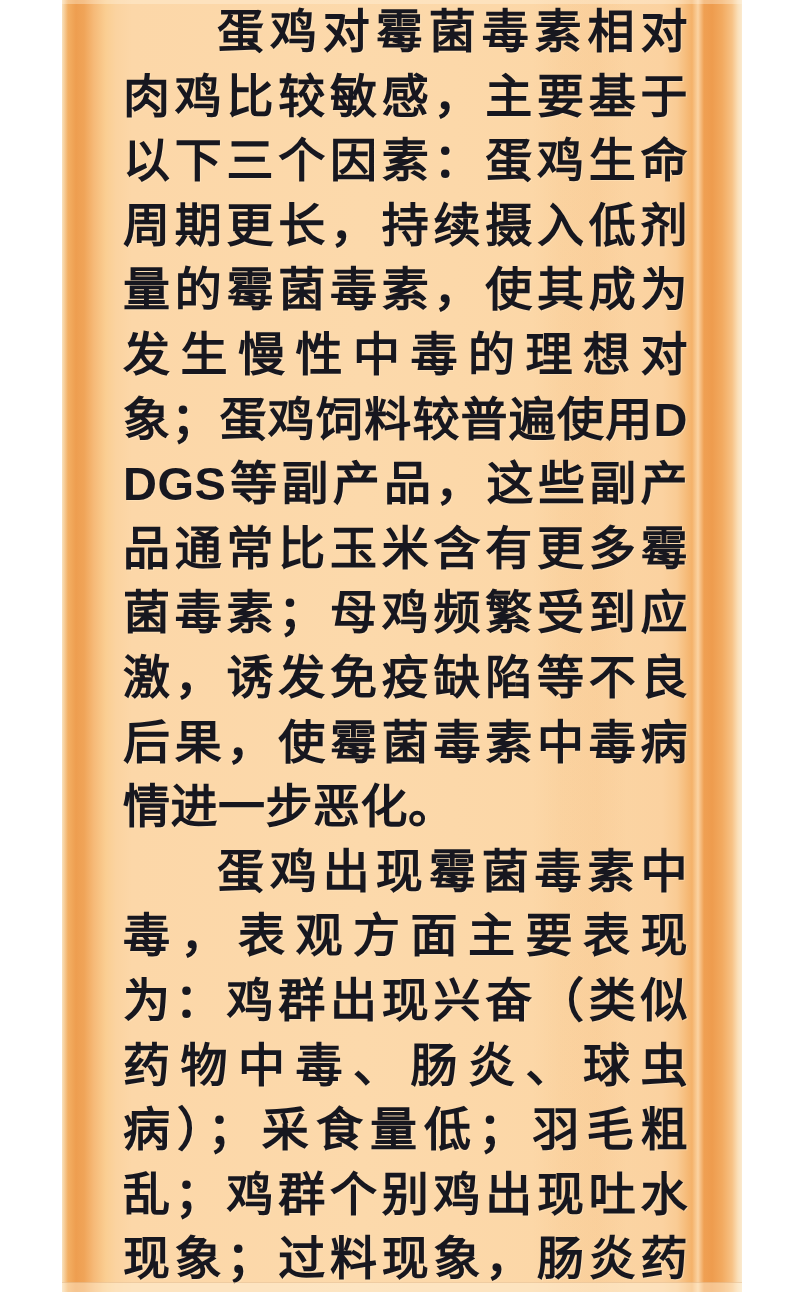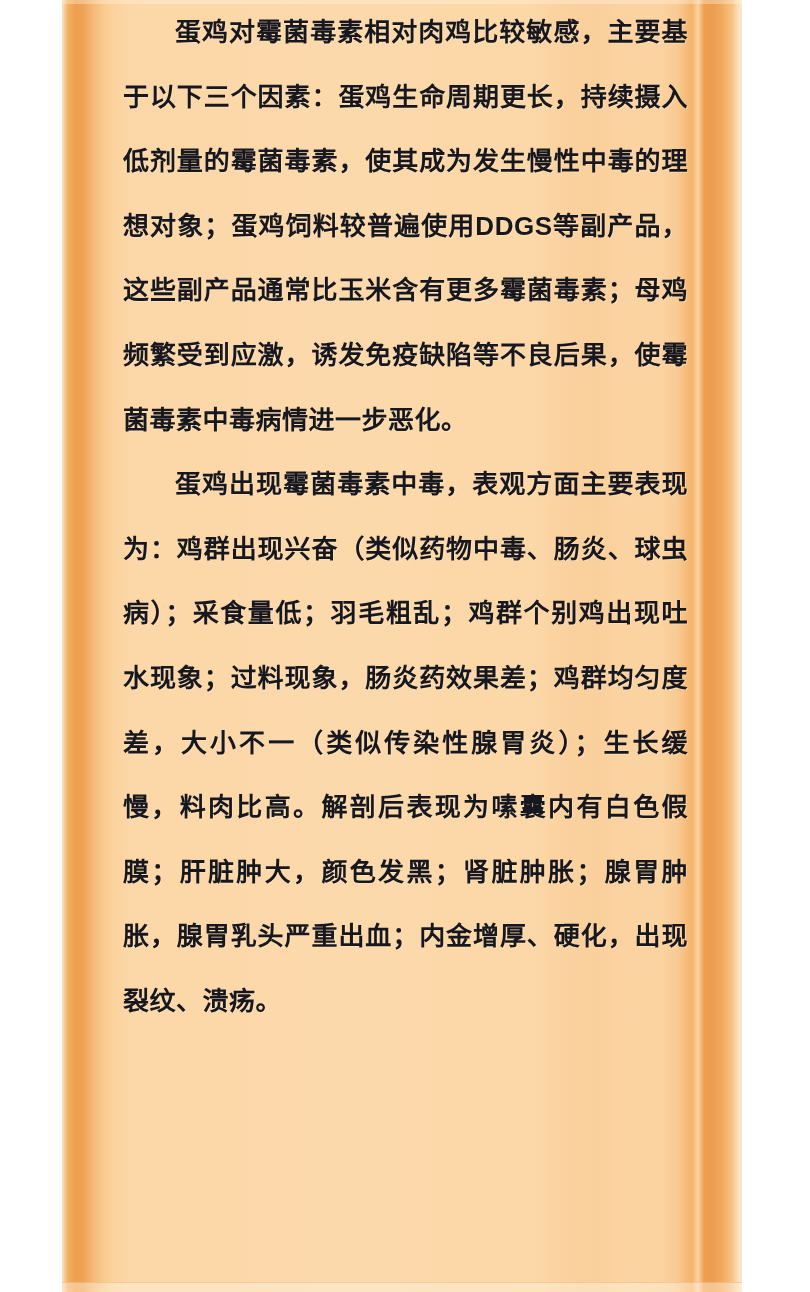--- a/index.html
+++ b/index.html
@@ -70,21 +70,21 @@
     position: absolute;
     left: 61px;
     right: 54px;
     top: 0;
     bottom: 0;
     overflow: hidden;
   }
   .content p {
     margin: 0;
     padding: 0;
-    font-size: 26px;
+    font-size: 47px;
     line-height: 64.6px;
     font-weight: bold;
     color: #17171f;
     text-align: justify;
     text-indent: 2em;
     letter-spacing: 0.5px;
     text-shadow: 1px 1px 0 rgba(255, 235, 200, 0.45);
     word-break: break-all;
   }
 </style>

